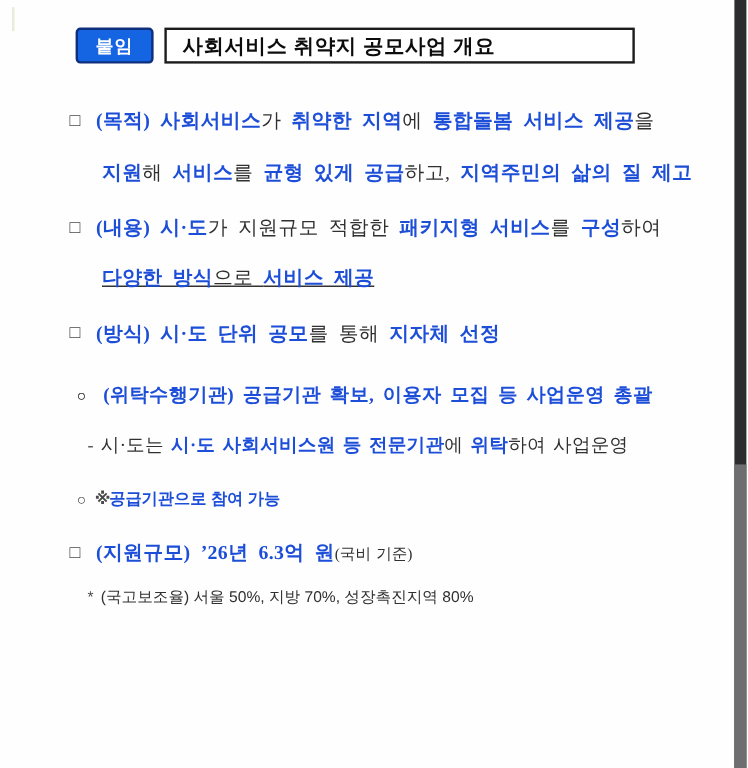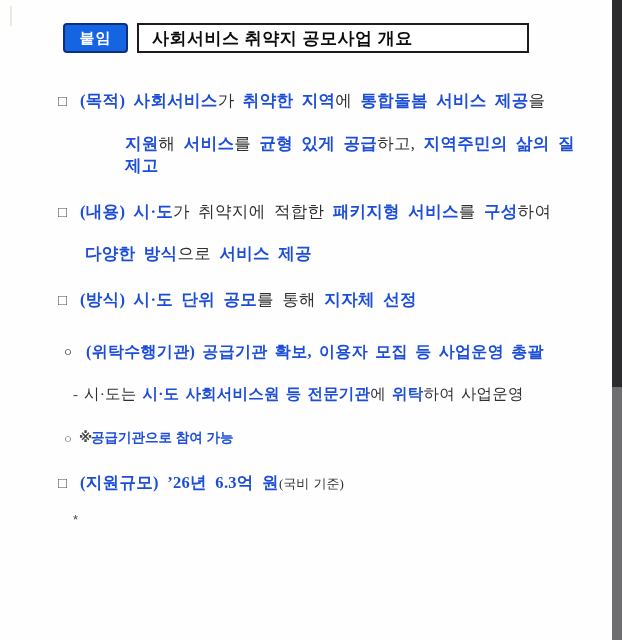--- a/index.html
+++ b/index.html
@@ -63,30 +63,30 @@
     <div class="badge">
       <span>붙임</span>
     </div>
     <div class="title-box">
       <span>사회서비스 취약지 공모사업 개요</span>
     </div>
   </div>
 
   <div class="content" id="content">
       <div class="row main" style="margin-top: 37px; padding-left: 80px;"><span class="marker m-square" style="left: 58px;">□</span><span class="seg-b">(목적) 사회서비스</span><span class="seg-r">가 </span><span class="seg-b">취약한 지역</span><span class="seg-r">에 </span><span class="seg-b">통합돌봄 서비스 제공</span><span class="seg-r">을</span></div>
-      <div class="row main" style="margin-top: 21px; padding-left: 85px; margin-left: 40px;"><span class="seg-b">지원</span><span class="seg-r">해 </span><span class="seg-b">서비스</span><span class="seg-r">를 </span><span class="seg-b">균형 있게 공급</span><span class="seg-r">하고, </span><span class="seg-b">지역주민의 삶의 질 제고</span></div>
-      <div class="row main" style="margin-top: 24px; padding-left: 80px;"><span class="marker m-square" style="left: 58px;">□</span><span class="seg-b">(내용) 시·도</span><span class="seg-r">가 취약지에 적합한 </span><span class="seg-b">패키지형 서비스</span><span class="seg-r">를 </span><span class="seg-b">구성</span><span class="seg-r">하여</span></div>
-      <div class="row main" style="margin-top: 20px; padding-left: 85px;"><span class="seg-b">다양한 방식</span><span class="seg-r">으로 </span><span class="seg-b">서비스 제공</span></div>
+      <div class="row main" style="margin-top: 21px; padding-left: 85px;"><span class="seg-b">지원</span><span class="seg-r">해 </span><span class="seg-b">서비스</span><span class="seg-r">를 </span><span class="seg-b">균형 있게 공급</span><span class="seg-r">하고, </span><span class="seg-b">지역주민의 삶의 질 제고</span></div>
+      <div class="row main" style="margin-top: 24px; padding-left: 80px;"><span class="marker m-square" style="left: 58px;">□</span><span class="seg-b">(내용) 시·도</span><span class="seg-r">가 지원규모 적합한 </span><span class="seg-b">패키지형 서비스</span><span class="seg-r">를 </span><span class="seg-b">구성</span><span class="seg-r">하여</span></div>
+      <div class="row main" style="margin-top: 20px; padding-left: 85px; text-decoration: underline;"><span class="seg-b">다양한 방식</span><span class="seg-r">으로 </span><span class="seg-b">서비스 제공</span></div>
       <div class="row main" style="margin-top: 24px; padding-left: 80px;"><span class="marker m-square" style="left: 58px;">□</span><span class="seg-b">(방식) 시·도 단위 공모</span><span class="seg-r">를 통해 </span><span class="seg-b">지자체 선정</span></div>
       <div class="row sub" style="margin-top: 30px; padding-left: 86px;"><span class="marker m-circle" style="left: 64px;">○</span></div>
       <div class="row sub" style="margin-top: 22px; padding-left: 86px;"><span class="marker m-circle" style="left: 64px;">○</span><span class="seg-b">(위탁수행기관) 공급기관 확보, 이용자 모집 등 사업운영 총괄</span></div>
       <div class="row dash" style="margin-top: 20px; padding-left: 84px;"><span class="marker m-dash" style="left: 73px;">-</span><span class="seg-r">시·도는 </span><span class="seg-b">시·도 사회서비스원 등 전문기관</span><span class="seg-r">에 </span><span class="seg-b">위탁</span><span class="seg-r">하여 사업운영</span></div>
       <div class="row sub" style="margin-top: 23px; padding-left: 86px;"><span class="marker m-circle" style="left: 64px;">○</span></div>
       <div class="row note" style="margin-top: 19px; padding-left: 98px;"><span class="marker m-ref" style="left: 79px;">※</span></div>
       <div class="row note" style="margin-top: 7px; padding-left: 91px;"><span class="seg-b">공급기관으로 참여 가능</span></div>
       <div class="row main" style="margin-top: 24px; padding-left: 80px;"><span class="marker m-square" style="left: 58px;">□</span><span class="seg-b">(지원규모) ’26년 6.3억 원</span><span class="seg-r seg-small">(국비 기준)</span></div>
-      <div class="row star" style="margin-top: 15px; padding-left: 84px;"><span class="marker m-star" style="left: 73px;">*</span></div>
+      <div class="row star" style="margin-top: 15px; padding-left: 84px;"><span class="marker m-star" style="left: 73px;">*</span><span class="seg-r">(국고보조율) 서울 50%, 지방 70%, 성장촉진지역 80%</span></div>
     </div>
 
   <div class="scrollbar-track" id="sb-track" style="background: rgb(44, 44, 46); top: 0px; height: 640px;"></div>
   <div class="scrollbar-thumb" id="sb-thumb" style="background: rgb(110, 110, 112); top: 387px; height: 253px; right: 1px;"></div>
 
 </div>
 
 </body></html>

